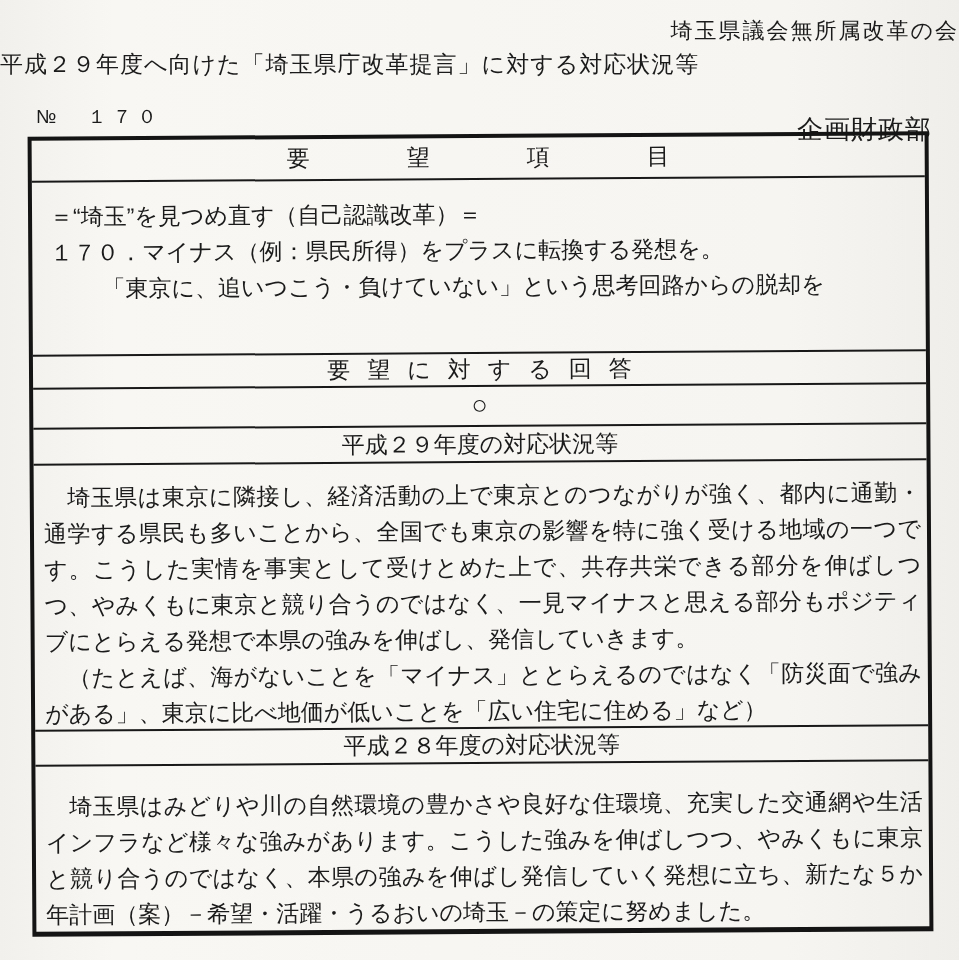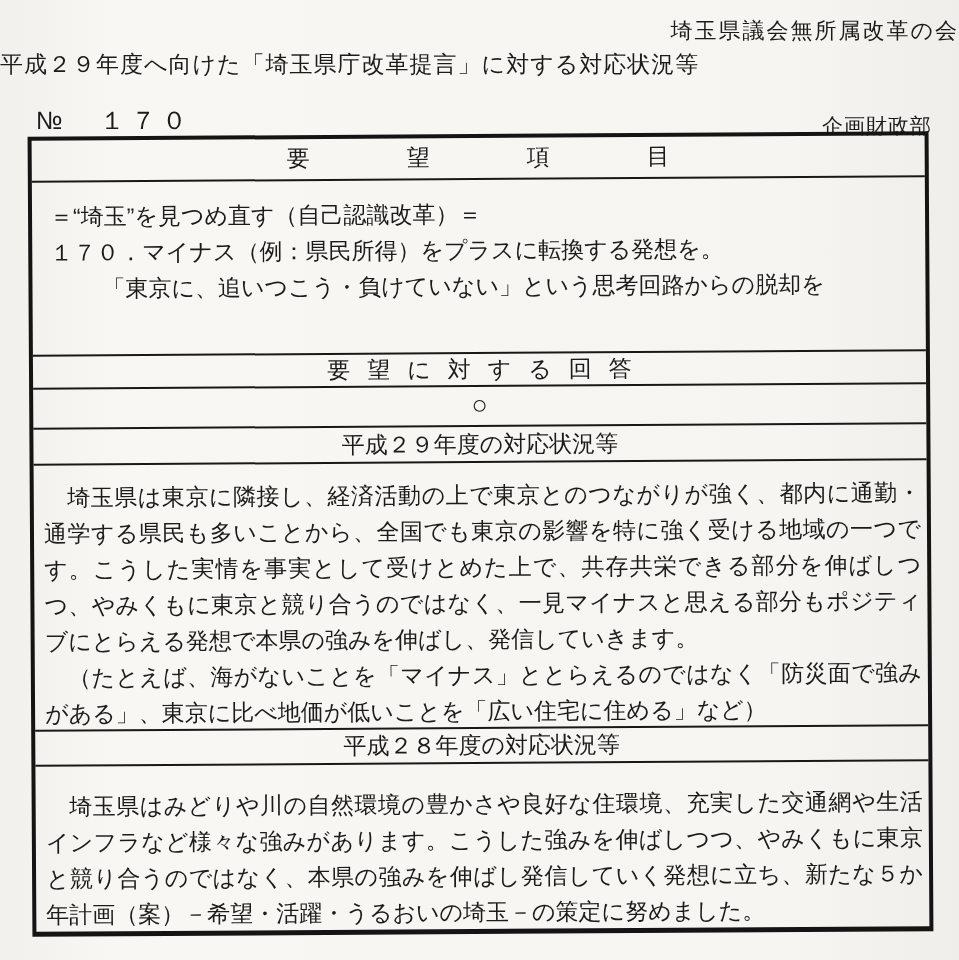--- a/index.html
+++ b/index.html
@@ -30,28 +30,28 @@
     left: 0;
     width: 100%;
     text-align: left;
     font-size: 23px;
     letter-spacing: 1px;
   }
   .doc-no {
     position: absolute;
     top: 104px;
     left: 36px;
-    font-size: 25px;
+    font-size: 19px;
     letter-spacing: 6px;
   }
   .dept {
     position: absolute;
     top: 112px;
     right: 27px;
-    font-size: 21px;
+    font-size: 26px;
     letter-spacing: 1px;
   }
   .doc-table {
     position: absolute;
     top: 134px;
     left: 30px;
     width: 901px;
     height: 800px;
     box-sizing: border-box;
     border: 4px solid #141414;

